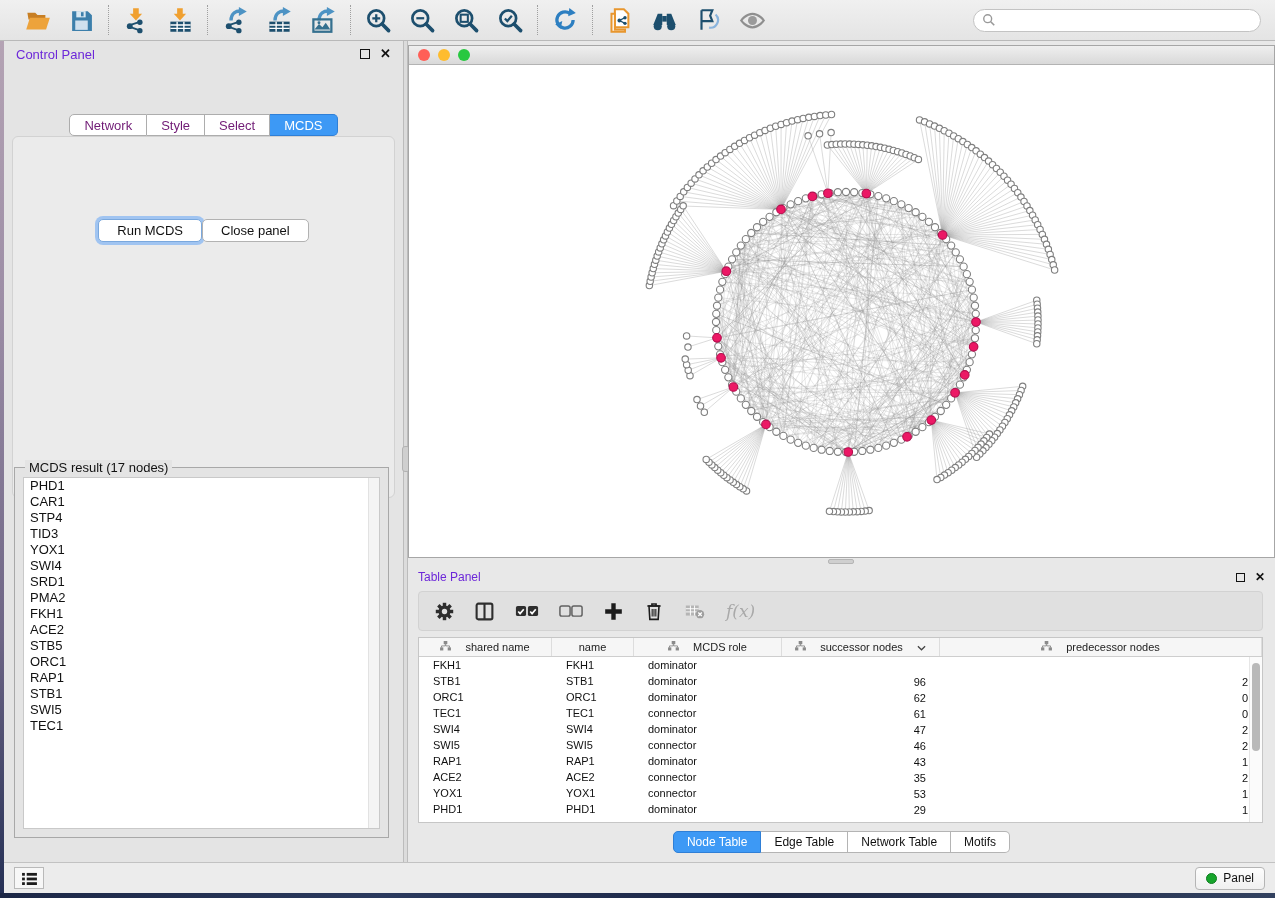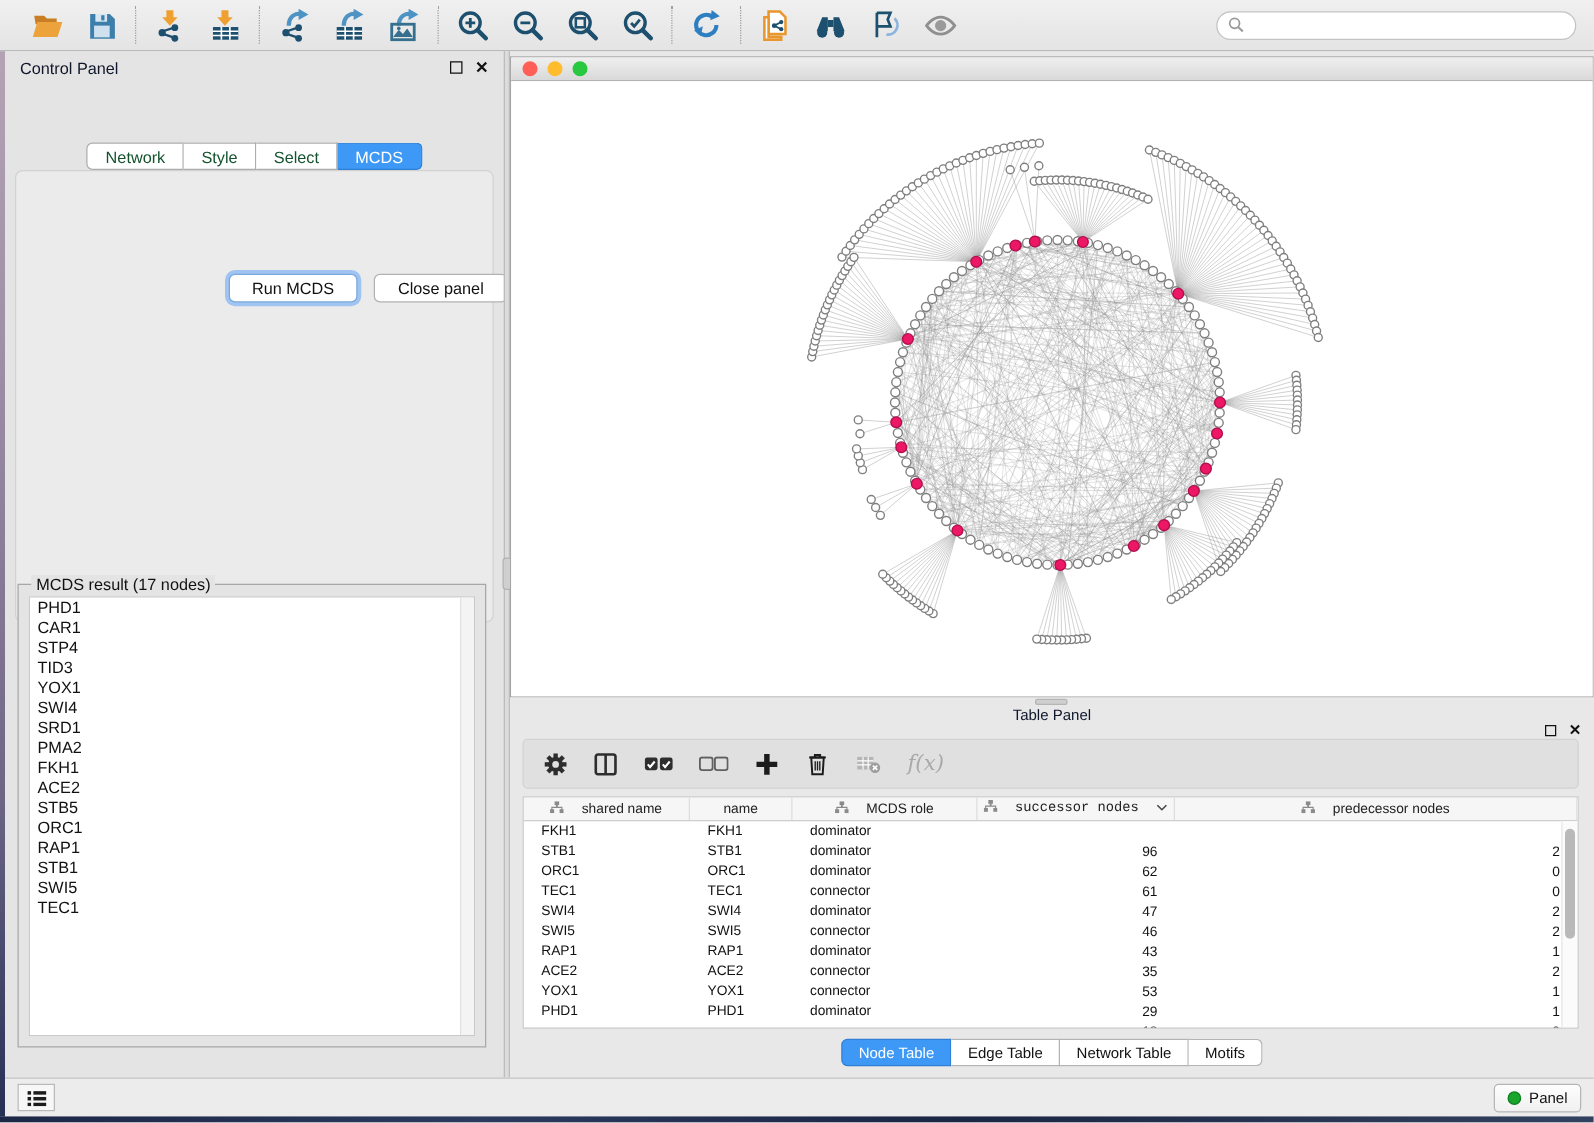--- a/index.html
+++ b/index.html
@@ -20,43 +20,43 @@
 
   
   .wall-left { position:absolute; left:0; top:41px; width:4px; height:852px;
     background:linear-gradient(#b4a3b4,#9d8ea6 30%,#6d6585 70%,#253055); }
   .wall-bottom { position:absolute; left:0; top:893px; width:1275px; height:5px;
     background:linear-gradient(90deg,#1c2746,#2b3a5e 30%,#1b2544 60%,#32415f); }
 
   
   .control-panel { position:absolute; left:4px; top:41px; width:399px; height:821px; background:#e4e4e4; }
   .panel-title-row { height:26px; display:flex; align-items:center; padding:0 12px; }
-  .panel-title { font-size:13px; color:#0f172a; }
+  .panel-title { font-size:13px; color:#6d28d9; }
   .panel-winbtns { margin-left:auto; display:flex; align-items:center; gap:10px; }
   .wb-float { width:10px; height:10px; border:1.5px solid #111; background:transparent; }
   .wb-close { font-size:13px; font-weight:bold; color:#111; line-height:10px; }
 
   .cp-tabs { position:absolute; left:0; top:73px; width:100%; display:flex; justify-content:center; }
   .cp-tab { height:22px; padding:0 14px; background:#fff; border:1px solid #adadad; border-left:none;
-    font-size:13px; display:flex; align-items:center; color:#14532d; }
+    font-size:13px; display:flex; align-items:center; color:#701a75; }
   .cp-tab:first-child { border-left:1px solid #adadad; border-radius:5px 0 0 5px; }
   .cp-tab:last-child { border-radius:0 5px 5px 0; }
   .cp-tab.active { background:#3d99f5; border-color:#2f7fd6; color:#fff; }
 
   .cp-inner { position:absolute; left:8px; top:95px; width:383px; height:362px;
     background:#ebebeb; border:1px solid #d2d2d2; border-radius:6px; }
   .opt-label { text-align:center; margin-top:22px; font-size:13px; color:#111; }
   .dropdown { position:absolute; left:37px; top:48px; width:313px; height:23px; background:#fff;
     border:1px solid #b2b2b2; border-radius:5px; display:flex; align-items:center; overflow:hidden; }
   .dropdown-value { flex:1; font-size:13px; padding-left:9px; color:#111; white-space:nowrap; }
   .dropdown-stepper { width:21px; height:23px; background:linear-gradient(#66aef9,#2d7ae9);
     display:flex; flex-direction:column; align-items:center; justify-content:center; gap:3px; }
   .tri-up { width:0; height:0; border-left:4px solid transparent; border-right:4px solid transparent; border-bottom:5px solid #fff; }
   .tri-down { width:0; height:0; border-left:4px solid transparent; border-right:4px solid transparent; border-top:5px solid #fff; }
-  .cp-buttons { position:absolute; left:12px; top:82px; width:100%; display:flex; justify-content:flex-end; gap:13px; }
+  .cp-buttons { position:absolute; left:0; top:82px; width:100%; display:flex; justify-content:center; }
   .btn { height:23px; padding:0 18px; background:#fff; border:1px solid #b2b2b2; border-radius:5px;
     font-size:13px; color:#111; display:flex; align-items:center; font-family:"Liberation Sans",sans-serif; }
   .btn.focused { box-shadow:0 0 0 3px rgba(110,170,245,.6); border-color:#7aa8dd; }
 
   .mcds-fieldset { position:absolute; left:10px; top:426px; width:375px; height:371px;
     border:1px solid #a8a8a8; background:#e4e4e4; }
   .mcds-legend { position:absolute; left:10px; top:-8px; background:#e4e4e4; padding:0 4px; font-size:13px; color:#111; }
   .mcds-list { position:absolute; left:8px; top:9px; right:8px; bottom:8px; background:#fff;
     border:1px solid #c9c9c9; overflow:hidden; }
   .mcds-scroll { position:absolute; right:0; top:0; width:11px; height:100%; background:#f4f4f4; border-left:1px solid #e2e2e2; }
@@ -1341,21 +1341,21 @@
         <circle cx="317.33436905118276" cy="206.20495329639445" r="4.3" fill="#ec1865" stroke="#b60d4e" stroke-width="1.1"></circle>
       </svg>
   </div>
 </div>
 
 <div class="h-splitter">
     <div class="h-handle"></div>
   </div>
 
 <div class="table-panel">
-  <div class="panel-title-row" style="height:24px; padding:0 10px;flex-direction:column;">
+  <div class="panel-title-row" style="height:24px; padding:0 10px;">
     <span class="panel-title" style="font-size:12px;">Table Panel</span>
     <span class="panel-winbtns">
       <span class="wb-float" style="width:9px;height:9px;"></span>
       <span class="wb-close" style="font-size:12px;">✕</span>
     </span>
   </div>
   <div class="tp-toolbar">
     <span class="tp-icon">
       <svg viewBox="-12 -12 24 24" width="19" height="19">
           <g fill="#2e2e2e">
@@ -1433,21 +1433,21 @@
           <span><svg viewBox="0 0 12 11" width="11" height="10">
               <g fill="#8a8a8a">
                 <rect x="4" y="0" width="4" height="3.4"></rect>
                 <rect x="0" y="7" width="3.6" height="3.4"></rect>
                 <rect x="8.4" y="7" width="3.6" height="3.4"></rect>
                 <path d="M5.7 3.4v2H1.6v1.8M6.3 3.4v2h4.1v1.8" stroke="#8a8a8a" fill="none" stroke-width="1"></path>
               </g>
             </svg></span>
           <span>MCDS role</span>
         </div>
-        <div class="th" style="width: 158px; font-family: Liberation Mono, monospace;">
+        <div class="th" style="width: 158px;">
           <span><svg viewBox="0 0 12 11" width="11" height="10">
               <g fill="#8a8a8a">
                 <rect x="4" y="0" width="4" height="3.4"></rect>
                 <rect x="0" y="7" width="3.6" height="3.4"></rect>
                 <rect x="8.4" y="7" width="3.6" height="3.4"></rect>
                 <path d="M5.7 3.4v2H1.6v1.8M6.3 3.4v2h4.1v1.8" stroke="#8a8a8a" fill="none" stroke-width="1"></path>
               </g>
             </svg></span>
           <span>successor nodes</span>
           <span><svg viewBox="0 0 10 6" width="9" height="6">

